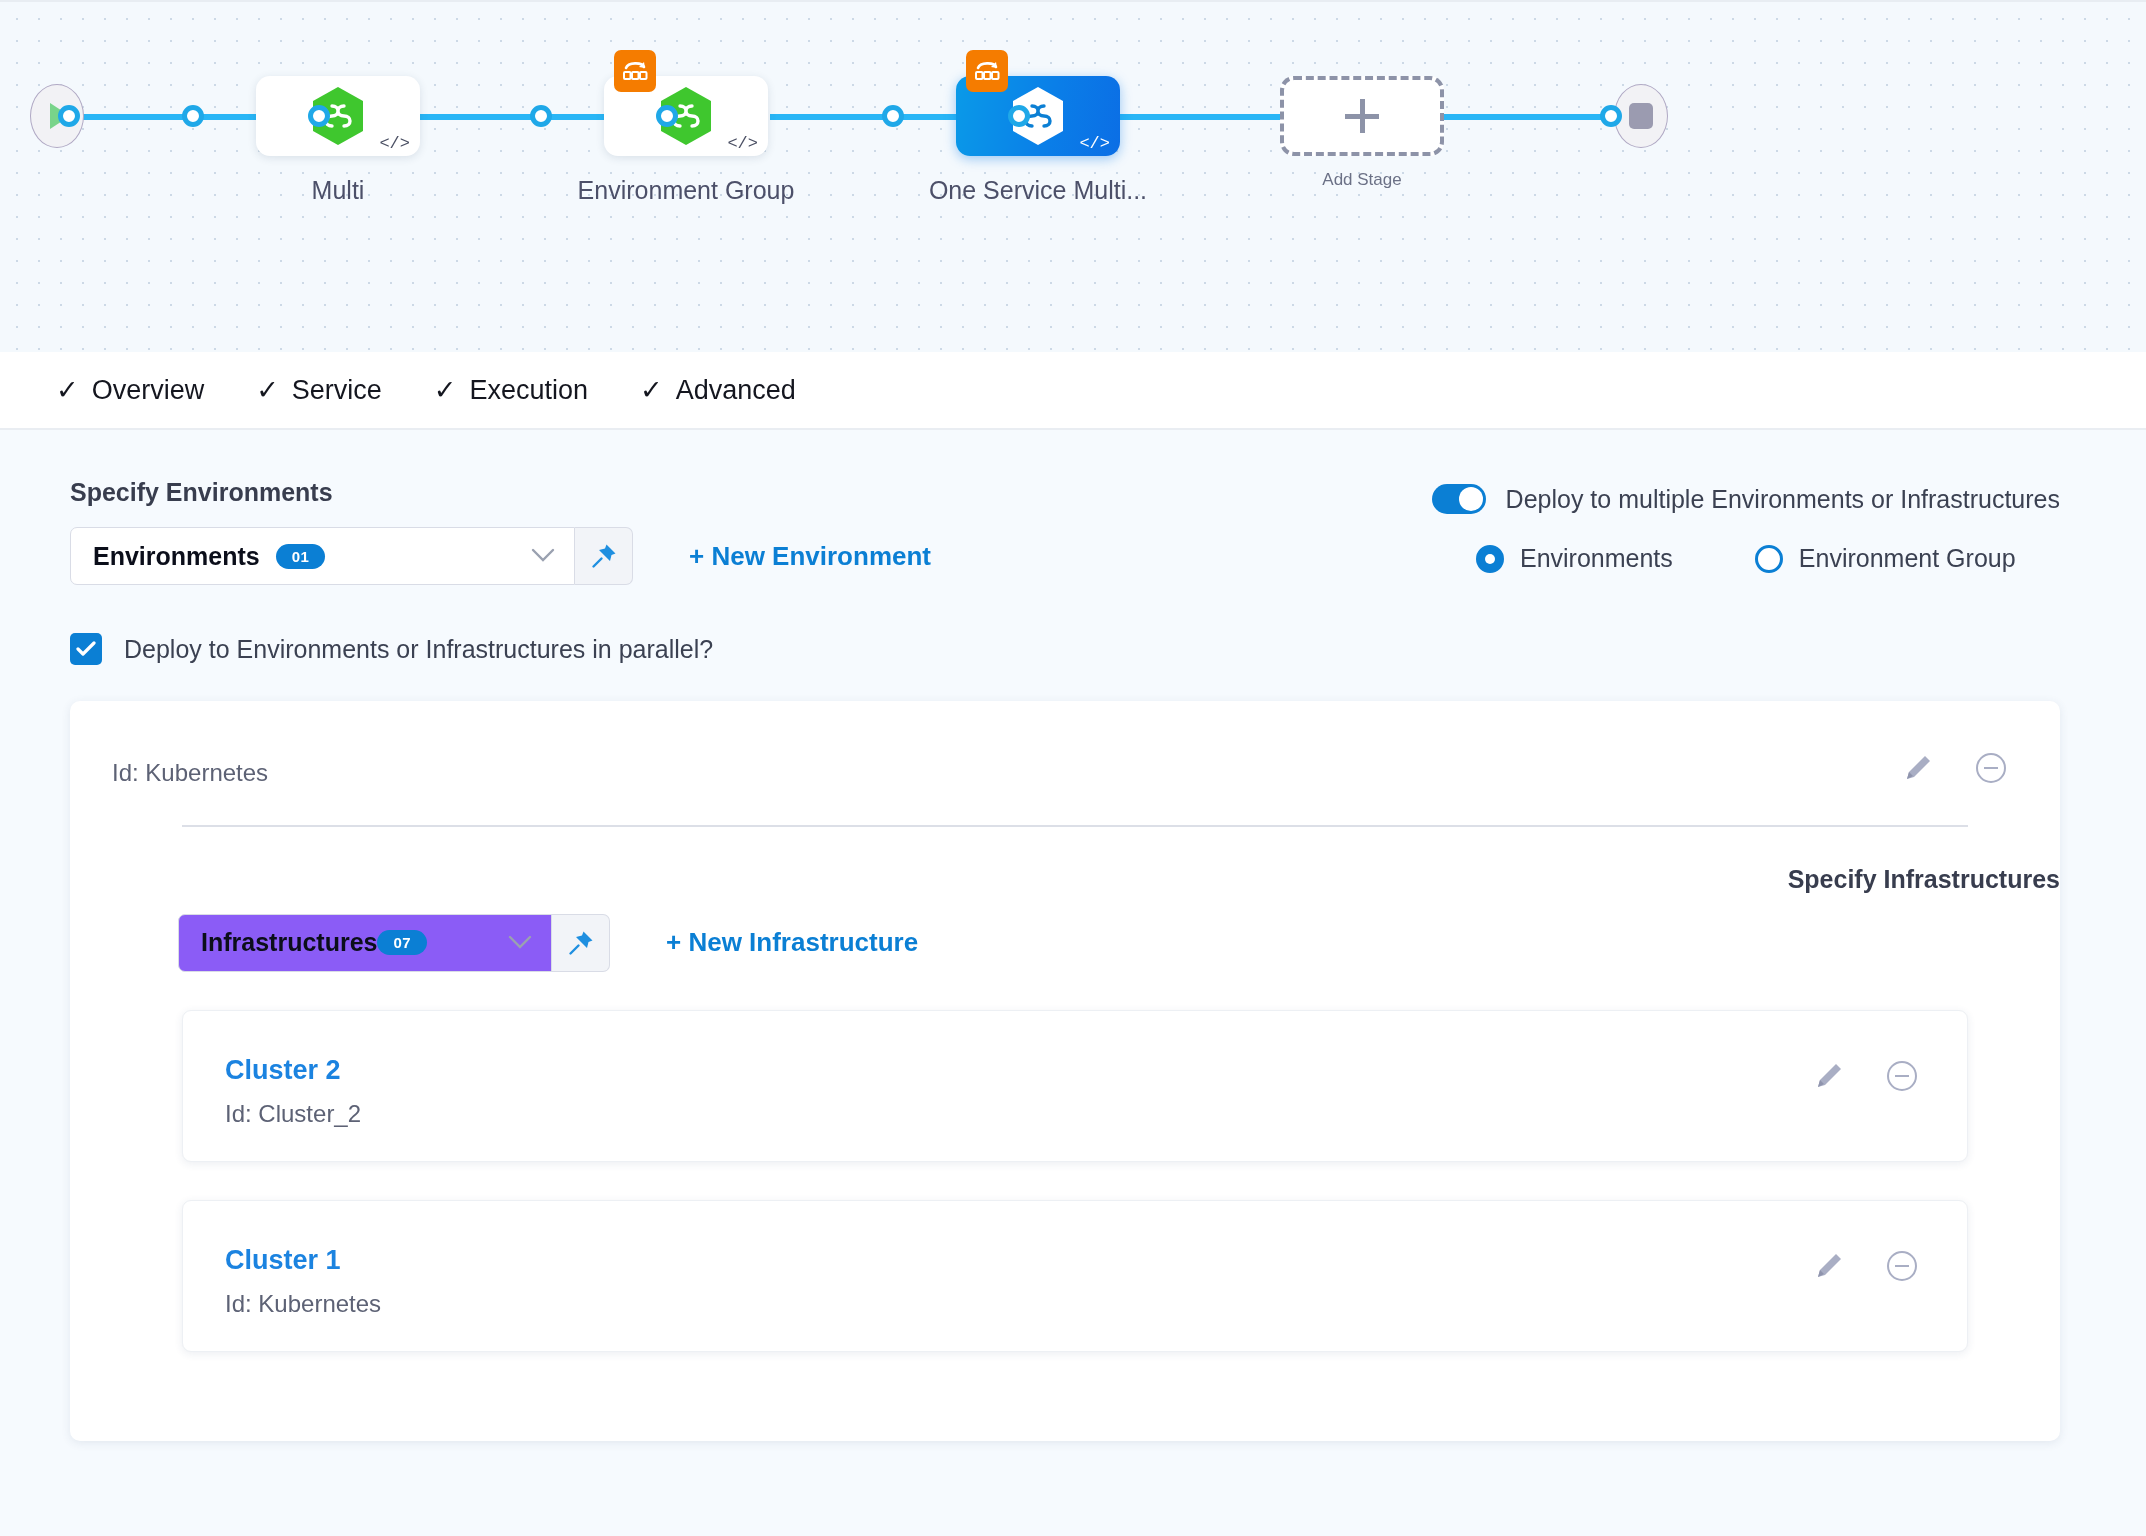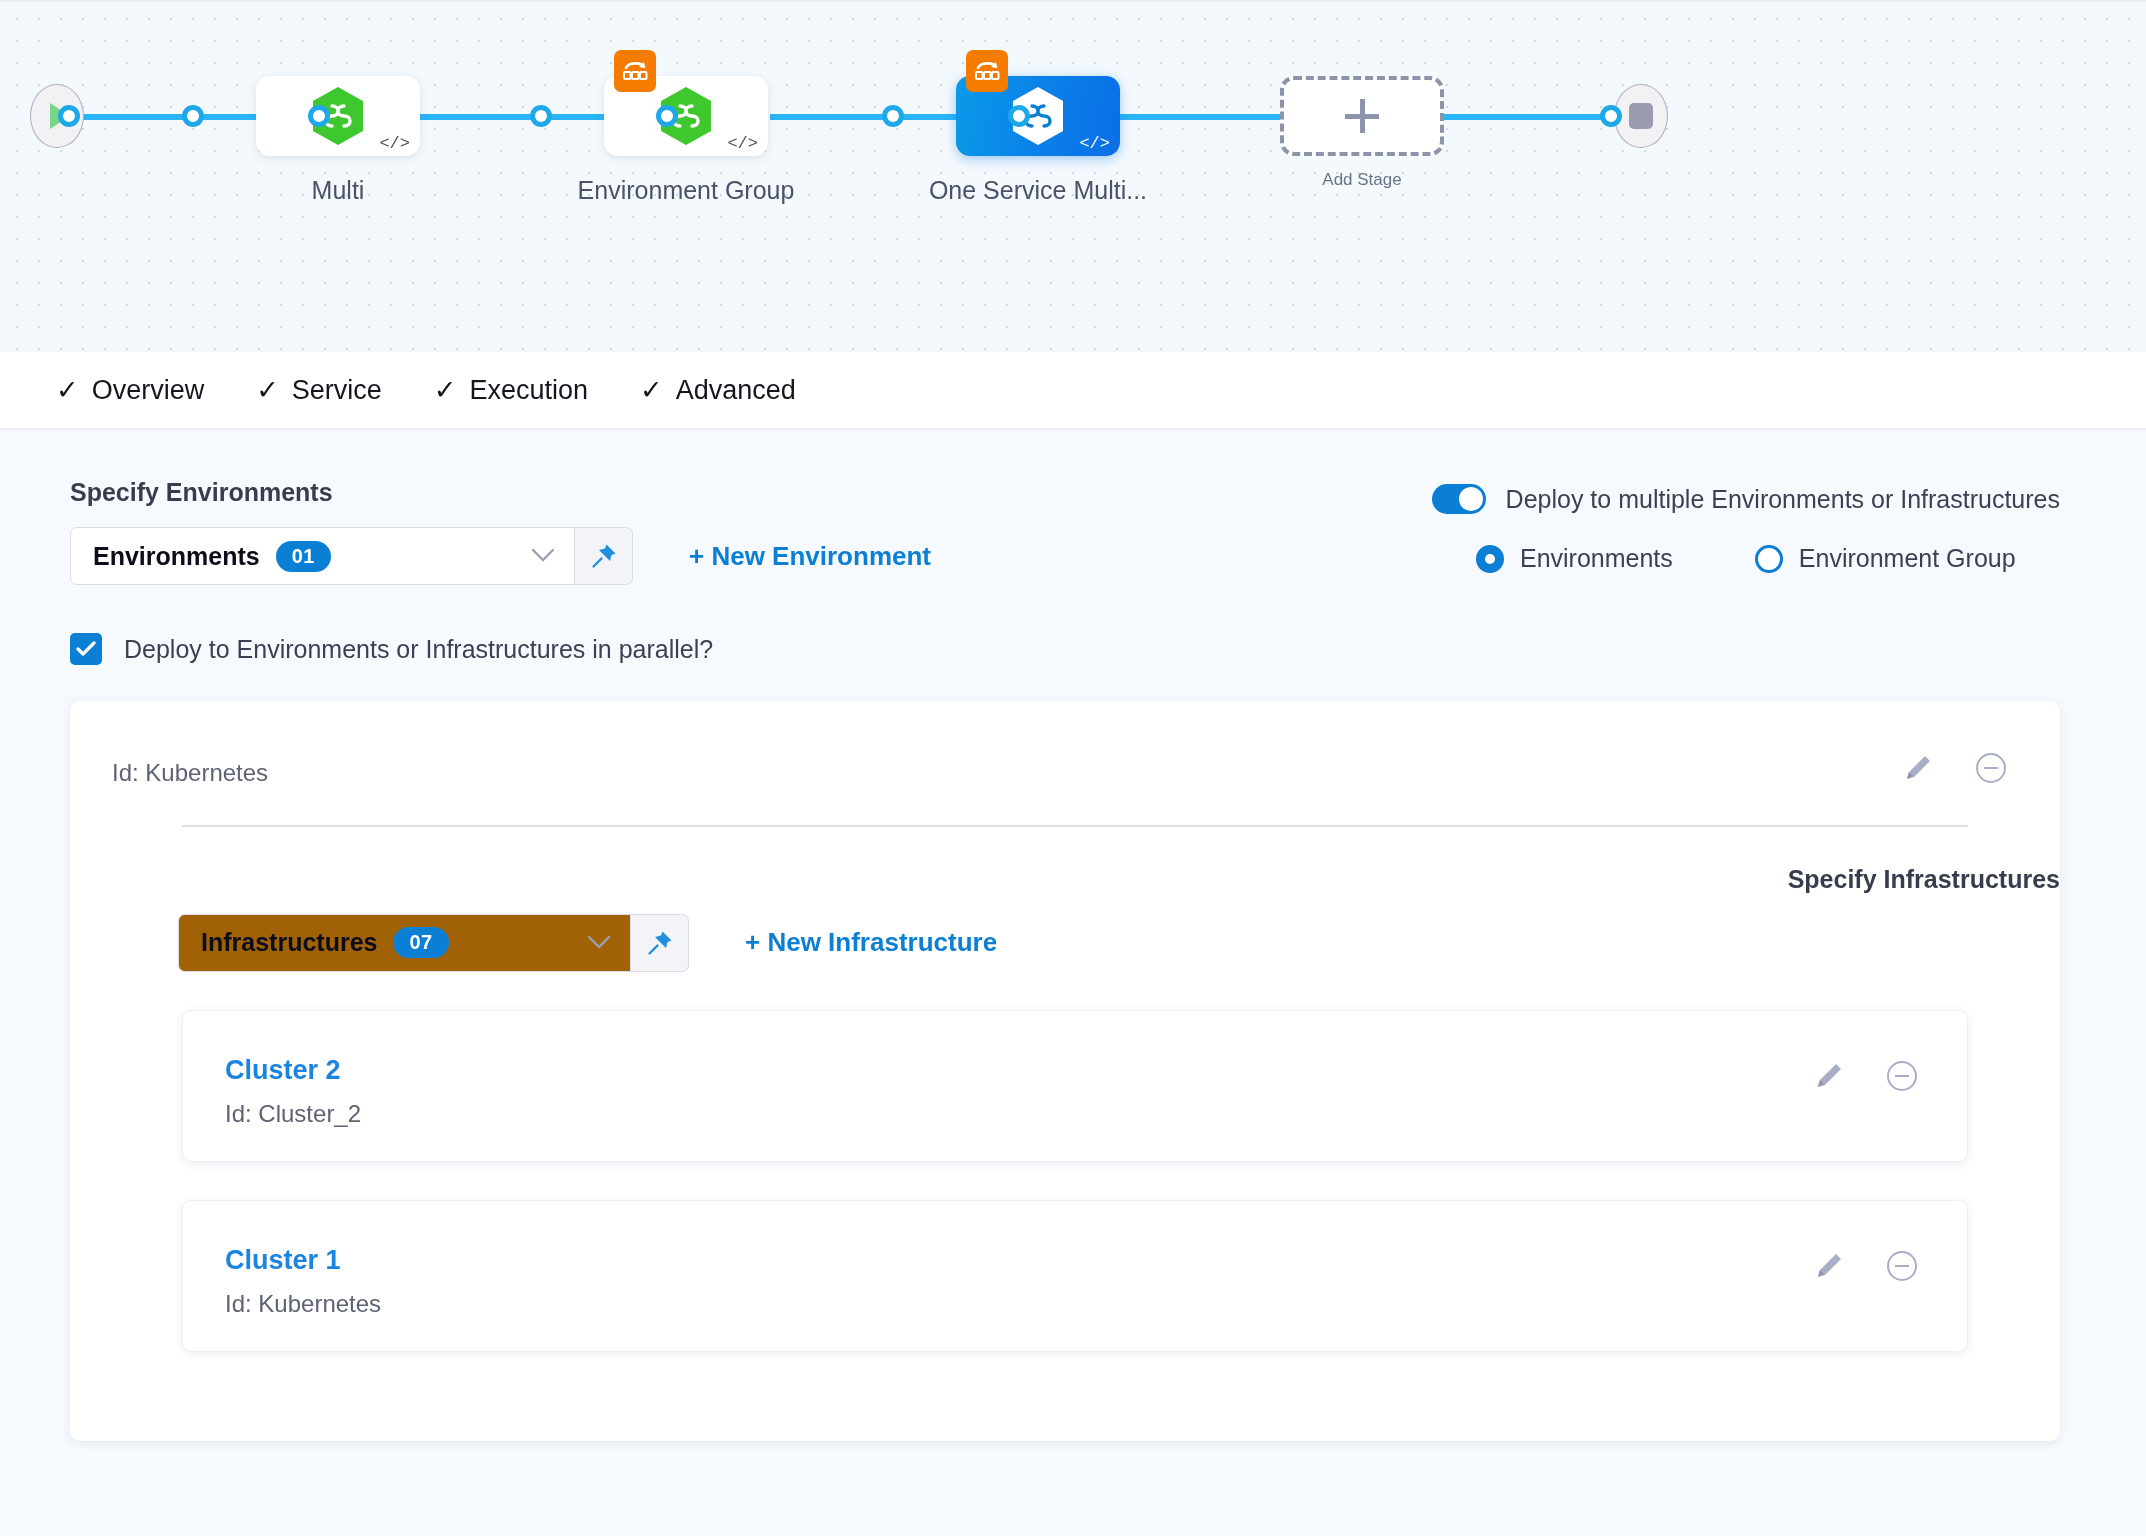--- a/index.html
+++ b/index.html
@@ -156,21 +156,21 @@
     border: 1.5px solid #d9dce6;
     border-radius: 7px 0 0 7px;
     display: flex; align-items: center;
     padding: 0 18px 0 22px;
     gap: 16px;
   }
   .select-text { font-size: 25px; color: #0b0e1a; font-weight: 600; }
   .count-pill {
     background: #0b7fd4; color: #fff;
     border-radius: 20px; padding: 4px 16px;
-    font-size: 20px; font-weight: bold; letter-spacing: .4px;
+    font-size: 15px; font-weight: bold; letter-spacing: .4px;
   }
   .chev { margin-left: auto; color: #9aa1b0; font-size: 22px; line-height: 1; }
   .pin-btn {
     width: 58px; height: 58px;
     background: #f2f4f8;
     border: 1.5px solid #d9dce6; border-left: none;
     border-radius: 0 7px 7px 0;
     display: flex; align-items: center; justify-content: center;
     cursor: pointer;
   }
@@ -224,24 +224,24 @@
   .env-title { font-size: 27px; color: #0b7fd4; font-weight: 600; cursor:pointer; }
   .env-id { font-size: 24px; color: #5d6275; margin-top: 14px; }
   .icon-actions { position: absolute; display: flex; align-items: center; gap: 40px; }
   .icon-btn { cursor: pointer; display: flex; align-items: center; justify-content: center; }
 
   .divider { height: 1.5px; background: #dcdfe7; margin: 38px 92px 0 112px; }
 
   .infra-sec { padding: 38px 0 0 108px; text-align: right; }
   .infra-select-wrap { display: flex; align-items: center; margin-top: 20px; }
   .infra-select-box {
-    width: 453px; height: 58px;
-    background: #a16207; border: 1.5px solid #d9dce6;
+    width: 374px; height: 58px;
+    background: #8b5cf6; border: 1.5px solid #d9dce6;
     border-radius: 7px 0 0 7px;
-    display: flex; align-items: center; padding: 0 18px 0 22px; gap: 16px;
+    display: flex; align-items: center; padding: 0 18px 0 22px; 
   }
 
   .infra-card {
     margin: 0 92px 0 112px;
     background: #fff;
     border: 1.5px solid #edf0f4;
     border-radius: 9px;
     box-shadow: 0 2px 8px rgba(45,70,110,.09);
     height: 152px;
     position: relative;

